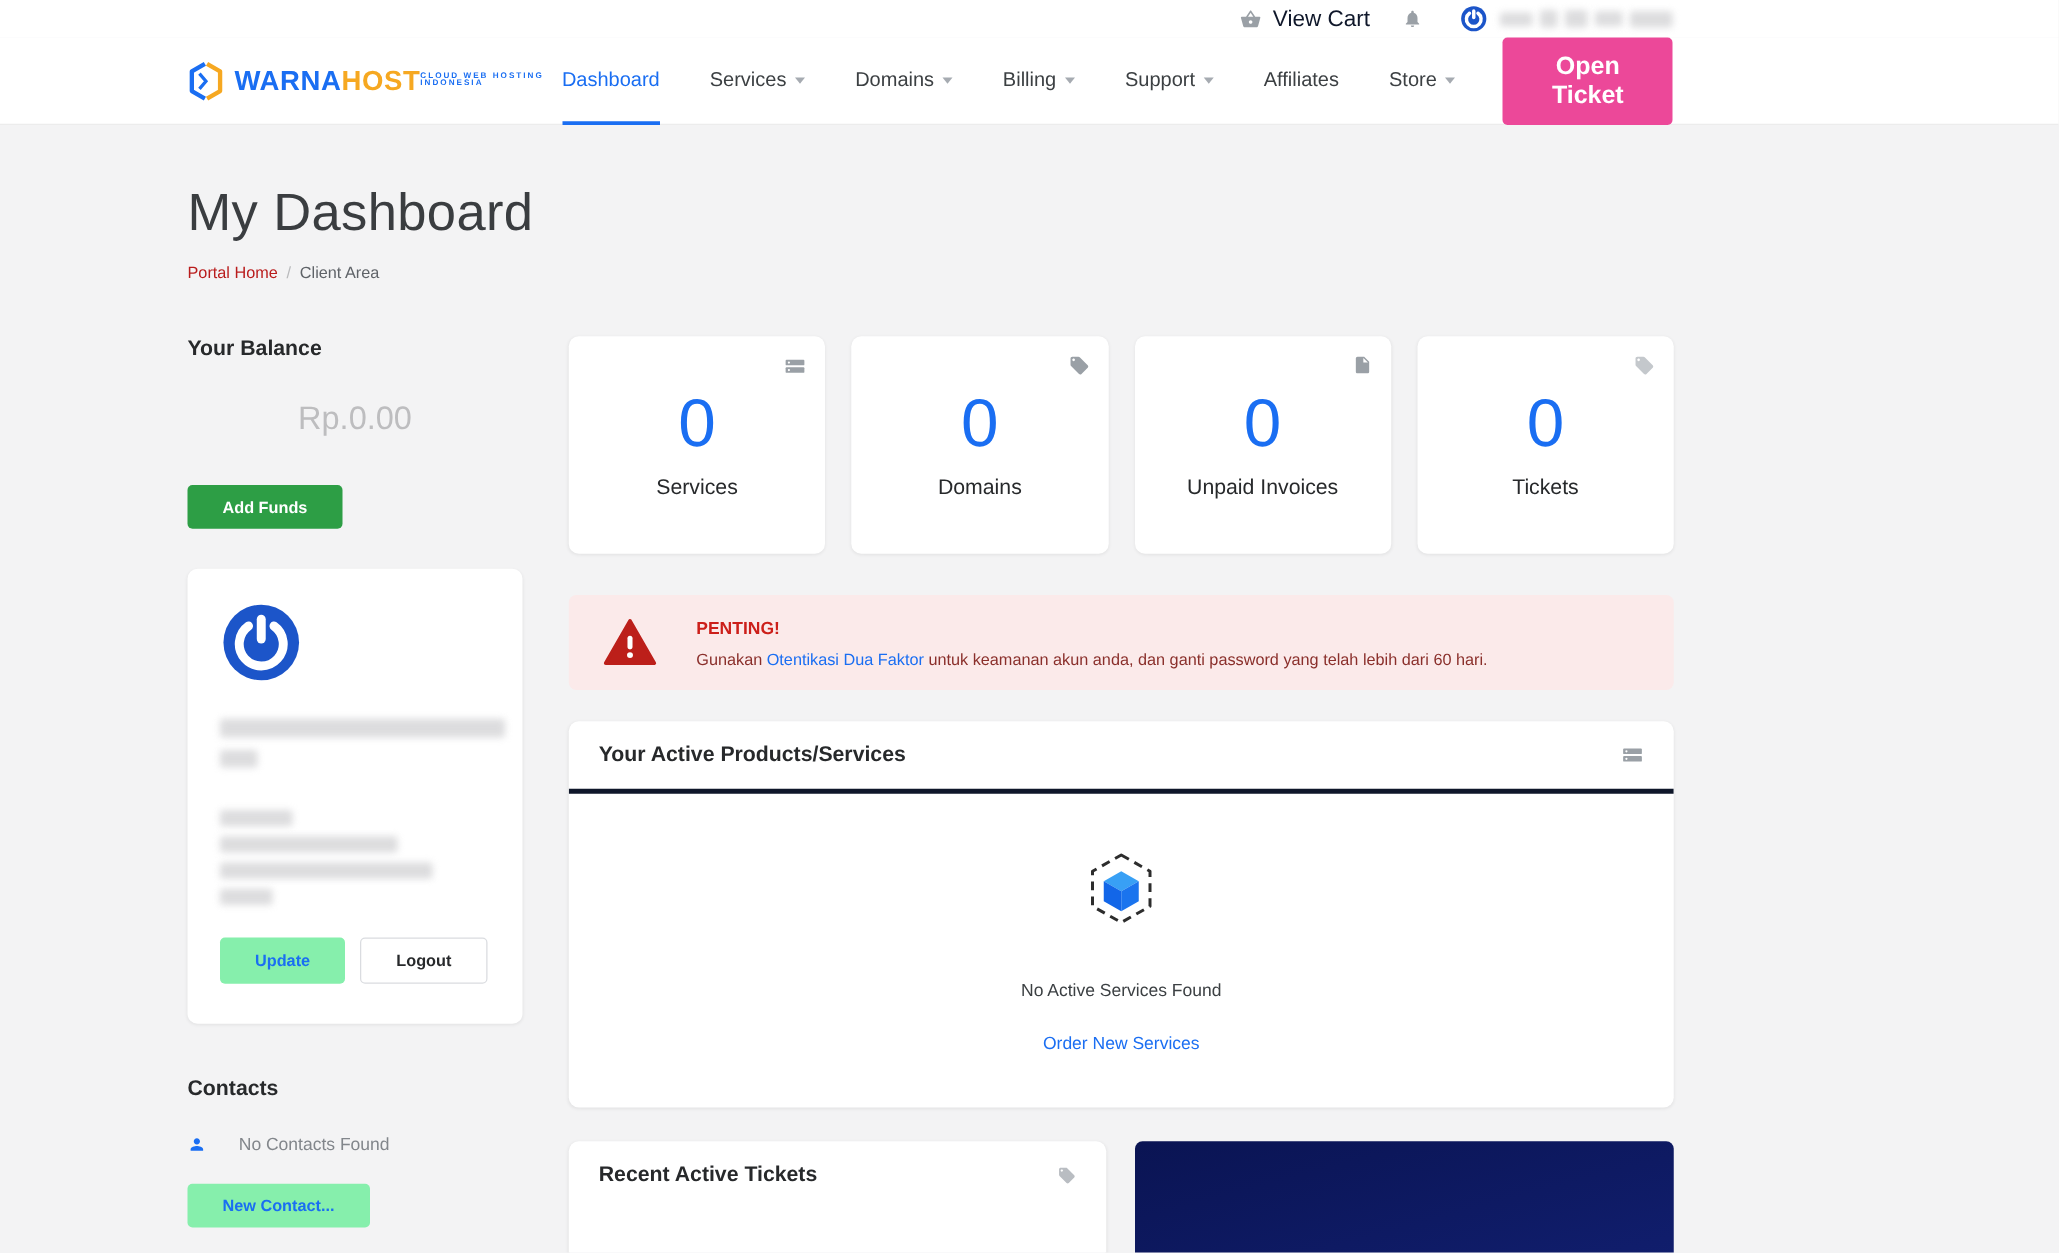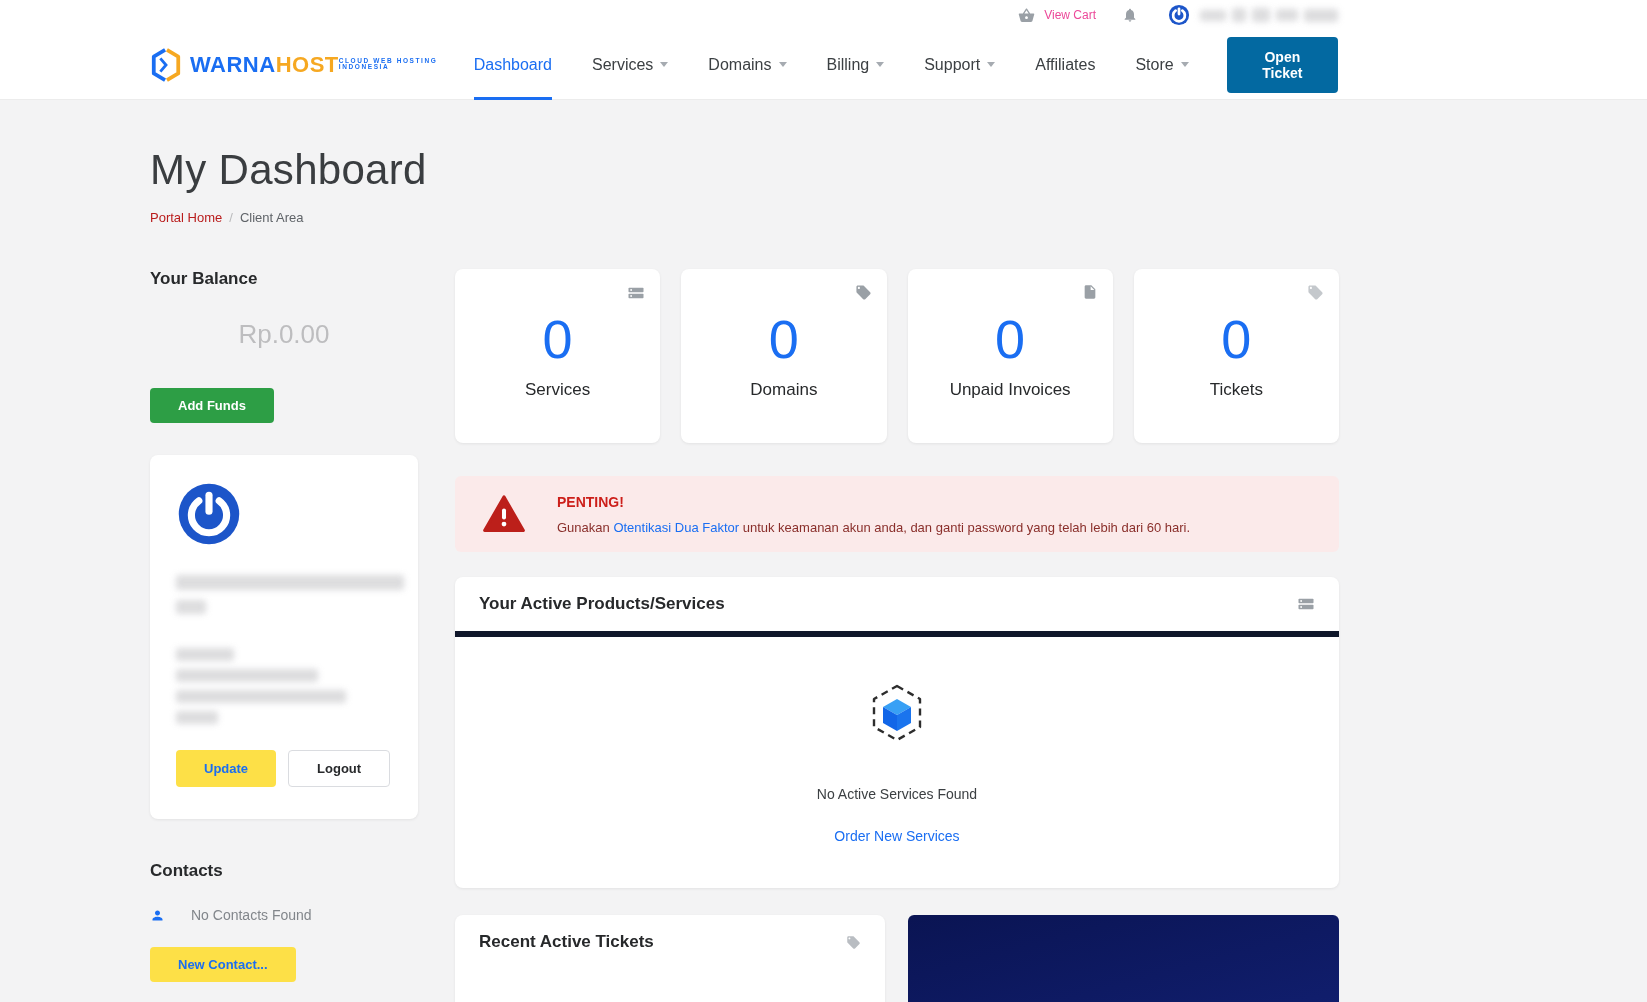--- a/index.html
+++ b/index.html
@@ -9,21 +9,21 @@
     background:#f3f3f4;
     color:#202124;
   }
   
   .utility-bar {
     height:30px; background:#fff;
     display:flex; align-items:center; justify-content:flex-end;
     padding-right:309px; gap:0;
   }
   .viewcart { display:flex; align-items:center; gap:9px; cursor:pointer; }
-  .viewcart span { font-size:12px; color:#ec4899; }
+  .viewcart span { font-size:18px; color:#0f172a; }
   .bell { margin-left:26px; cursor:pointer; display:flex; }
   .mini-avatar {
     margin-left:30px; width:22px; height:22px; border-radius:50%;
     display:flex; align-items:center; justify-content:center; cursor:pointer;
   }
   .redact {
     display:inline-block; background:#d4d4d6; border-radius:2px;
     filter:blur(3px); opacity:.8;
   }
   .topname { margin-left:10px; display:flex; align-items:center; gap:6px; }
@@ -43,22 +43,22 @@
   .nav-item {
     height:70px; display:flex; align-items:center; font-size:16px; color:#3c4043;
     cursor:pointer; border-bottom:3px solid transparent; padding-top:3px;
   }
   .nav-item.active { color:#1a6ef2; border-bottom-color:#1a6ef2; }
   .caret {
     width:0; height:0; border-left:4px solid transparent; border-right:4px solid transparent;
     border-top:5px solid #a6abb1; margin-left:7px; display:inline-block;
   }
   .open-ticket {
-    margin-left:38px; background:#0369a1; color:#fff; border:none; cursor:pointer;
-    font-size:14px; font-weight:bold; padding:12px 18px; border-radius:4px;
+    margin-left:38px; background:#ec4899; color:#fff; border:none; cursor:pointer;
+    font-size:20px; font-weight:bold; padding:12px 18px; border-radius:4px;
     font-family:"Liberation Sans", sans-serif;
   }
   
   .content { padding:46px 0 0 150px; width:1339px; }
   h1.page-title { font-size:42px; font-weight:300; color:#3a3d40; letter-spacing:.3px; }
   .breadcrumb { margin-top:16px; font-size:13px; color:#b9babc; display:flex; gap:7px; }
   .breadcrumb .current { color:#5f6368; }
   .breadcrumb a { color:#b91c1c; text-decoration:none; cursor:pointer; }
   .cols { display:flex; gap:37px; margin-top:44px; }
   .left-col { width:268px; flex:none; }
@@ -66,21 +66,21 @@
   
   .side-heading { font-size:17px; font-weight:bold; color:#27292b; }
   .balance-amount { margin-top:30px; text-align:center; font-size:26px; color:#bdbdbf; }
   .btn {
     display:inline-block; border:none; cursor:pointer; border-radius:4px;
     font-size:13px; font-weight:bold; padding:10px 28px;
     font-family:"Liberation Sans", sans-serif;
     text-align:right;
   }
   .btn-green { background:#2d9e45; color:#fff; margin-top:38px; }
-  .btn-soft { background:#fde047; color:#1a6ef2; }
+  .btn-soft { background:#86efac; color:#1a6ef2; }
   .btn-outline { background:#fff; color:#27292b; border:1px solid #dadce0; }
   .profile-card {
     margin-top:32px; background:#fff; border-radius:8px;
     box-shadow:0 1px 3px rgba(0,0,0,.07); padding:26px 26px 32px 26px;
   }
   .avatar-big {
     width:66px; height:66px; border-radius:50%;
     display:flex; align-items:center; justify-content:center;
   }
   .p-lines { margin-top:28px; display:flex; flex-direction:column; gap:10px; }
@@ -107,21 +107,21 @@
   }
   .alert-title { font-size:14px; font-weight:bold; color:#cc1f1a; }
   .alert-body { margin-top:10px; font-size:13px; color:#8a2f2b; }
   .alert-body a { color:#1a6ef2; text-decoration:none; cursor:pointer; }
   
   .panel {
     margin-top:25px; background:#fff; border-radius:8px;
     box-shadow:0 1px 3px rgba(0,0,0,.07); overflow:hidden;
   }
   .panel-header {
-    padding:17px 24px; border-bottom:6px solid #0f172a;
+    padding:17px 24px; border-bottom:4px solid #0f172a;
     display:flex; align-items:center; justify-content:space-between;
   }
   .panel-title { font-size:17px; font-weight:bold; color:#27292b; }
   .panel-body-empty {
     height:251px; display:flex; flex-direction:column; align-items:center; justify-content:center;gap:16px;
   }
   .empty-text { margin-top:26px; font-size:14px; color:#3c4043; }
   .empty-link { margin-top:10px; font-size:14px; color:#1a6ef2; text-decoration:none; cursor:pointer; }
   
   .bottom-row { margin-top:27px; display:flex; gap:23px; height:310px; }

